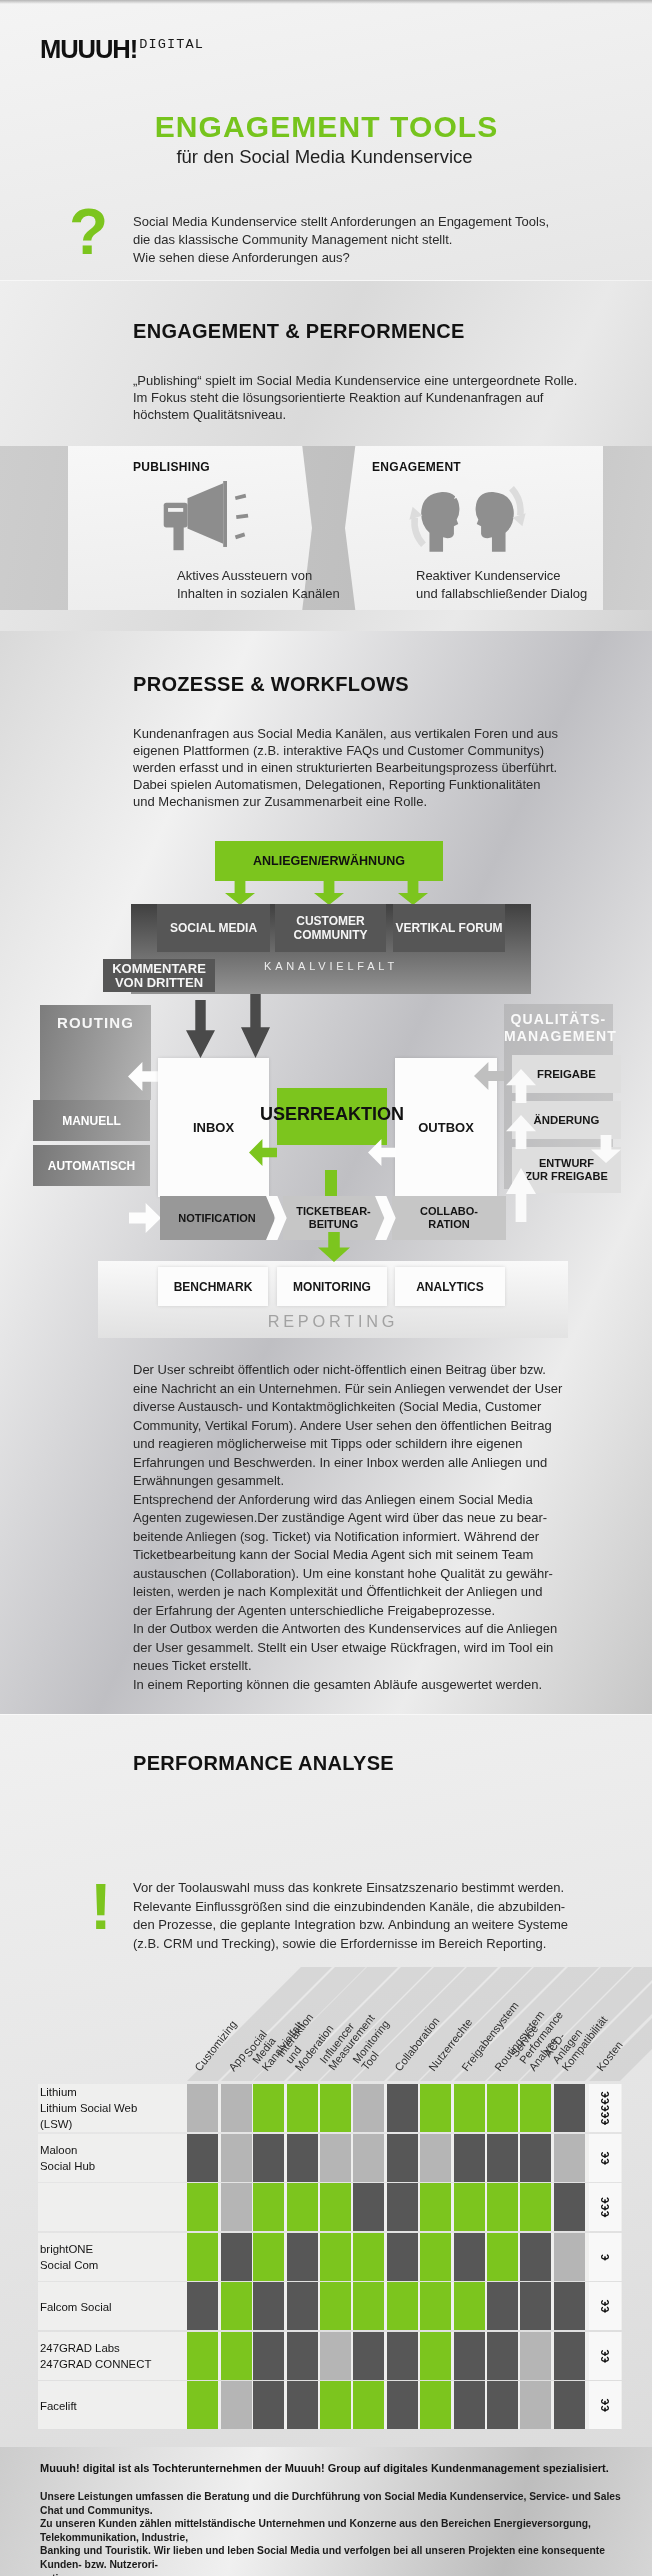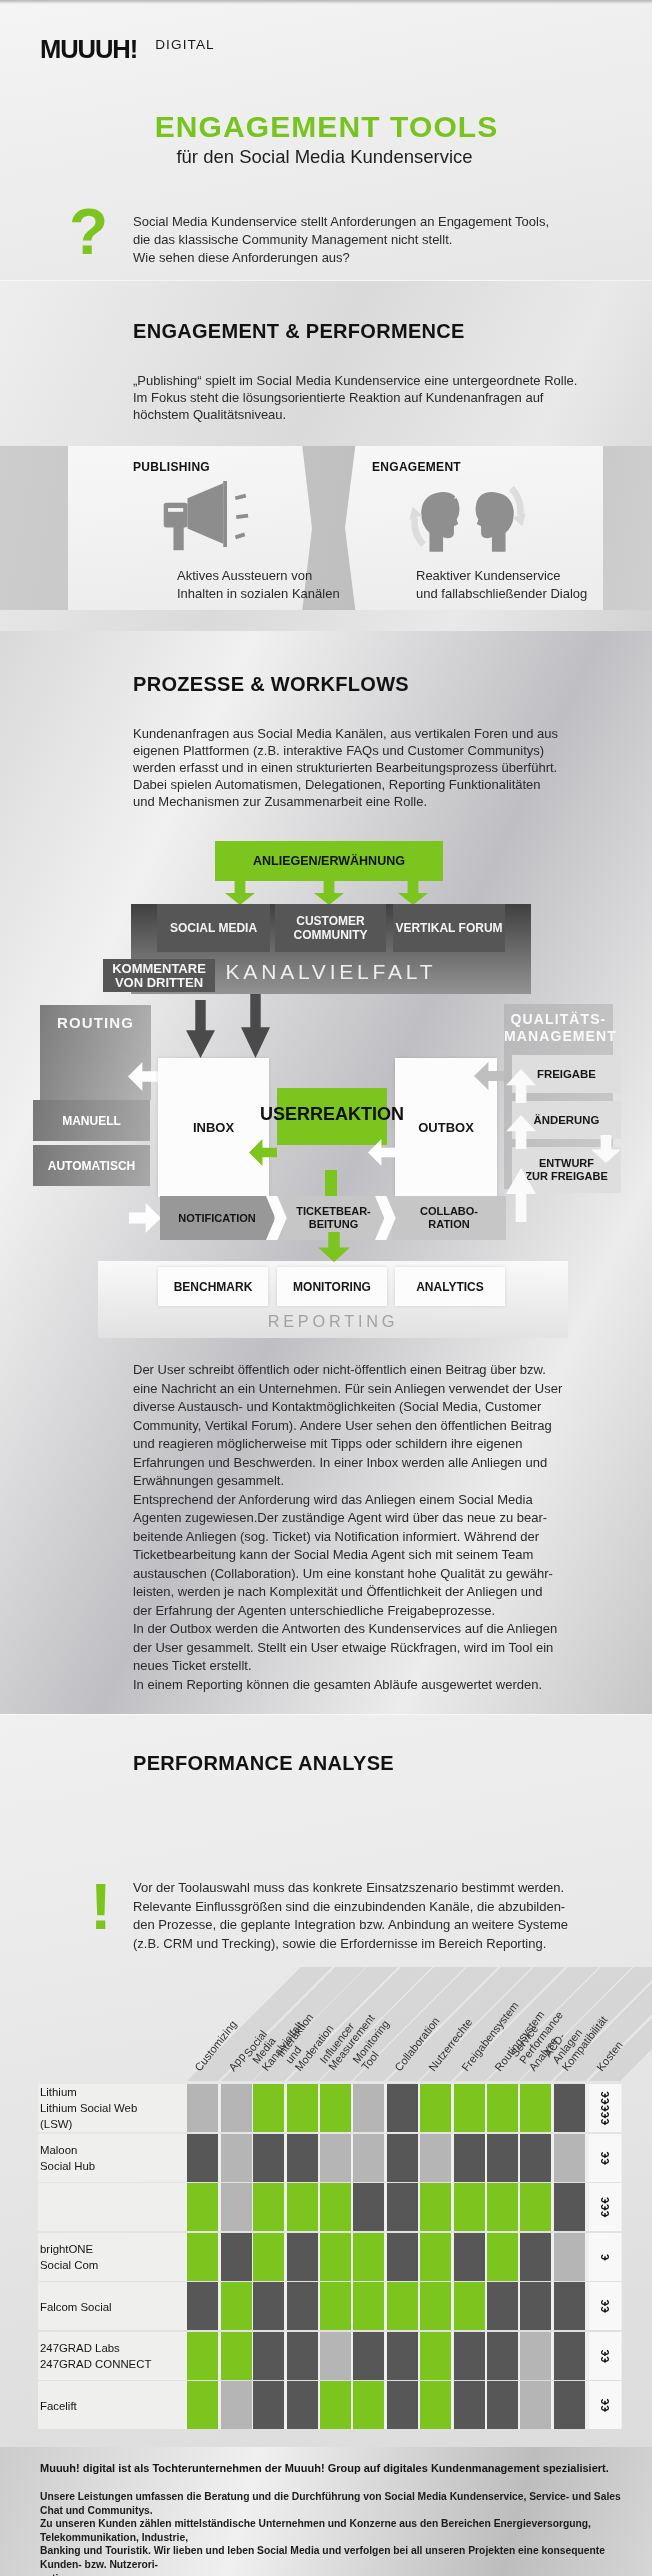--- a/index.html
+++ b/index.html
@@ -36,21 +36,21 @@
   .panel-title{font-size:12px;font-weight:700;color:#111;letter-spacing:0.3px;}
   .panel-caption{font-size:13px;line-height:18px;color:#2a2a2a;margin-left:44px;}
 
   
   .dgr-box{display:flex;align-items:center;justify-content:center;text-align:center;}
   .green-box{background:#7cc51e;color:#111;font-weight:700;}
   .dark-box{background:#565656;color:#f5f5f5;font-weight:700;}
   .light-box{background:#dedede;color:#161616;font-weight:700;}
   .white-box{background:#fcfcfc;color:#161616;font-weight:700;box-shadow:0 0 3.3px rgba(0,0,0,.12);}
   .band-kanal{background:linear-gradient(#404040,#939393);}
-  .band-label{color:#eeeeee;font-size:21px;letter-spacing:3.8px;font-weight:400;}
+  .band-label{color:#eeeeee;font-size:11px;letter-spacing:3.8px;font-weight:400;}
   .routing-col{background:linear-gradient(105deg,#7c7c7c,#b7b7b7);}
   .qm-col{background:rgba(150,150,150,.35);}
   .col-label{color:rgba(255,255,255,.92);font-weight:700;letter-spacing:1.1px;text-align:center;}
   .gray-box{background:linear-gradient(100deg,#777777,#a8a8a8);color:#fff;font-weight:700;}
   .arrow-down{clip-path:polygon(32% 0,68% 0,68% 52%,100% 52%,50% 100%,0 52%,32% 52%);}
   .arrow-up{clip-path:polygon(50% 0,100% 48%,68% 48%,68% 100%,32% 100%,32% 48%,0 48%);}
   .arrow-left{clip-path:polygon(0 50%,48% 0,48% 32%,100% 32%,100% 68%,48% 68%,48% 100%);}
   .arrow-right{clip-path:polygon(100% 50%,52% 0,52% 32%,0 32%,0 68%,52% 68%,52% 100%);}
   .chev{clip-path:polygon(0 0,55% 0,100% 50%,55% 100%,0 100%,45% 50%);background:#fdfdfd;}
   .seg-label{display:flex;align-items:center;justify-content:center;text-align:center;font-size:11px;font-weight:700;color:#141414;line-height:13px;}
@@ -80,21 +80,21 @@
 
   <div class="abs bg-top"></div>
   <div class="abs bg-ep"></div>
   <div class="abs bg-diagram"></div>
   <div class="abs bg-perf"></div>
   <div class="abs bg-footer"></div>
   <div class="abs topedge"></div>
 
   <div class="abs" style="left:40px;top:35px;display:flex;align-items:flex-start;">
     <span class="logo-brand">MUUUH!</span>
-    <span class="logo-suffix" style="margin-left:18px;margin-top:2.2px;">DIGITAL</span>
+    <span class="logo-suffix" style="margin-left:2px;margin-top:2.2px;font-family:Liberation Mono, monospace;">DIGITAL</span>
   </div>
 
   <div class="abs hero-title">ENGAGEMENT TOOLS</div>
   <div class="abs hero-sub">für den Social Media Kundenservice</div>
 
   <div class="abs qmark">?</div>
   <div class="abs intro-text pre">Social Media Kundenservice stellt Anforderungen an Engagement Tools,
 die das klassische Community Management nicht stellt.
 Wie sehen diese Anforderungen aus?</div>
 

